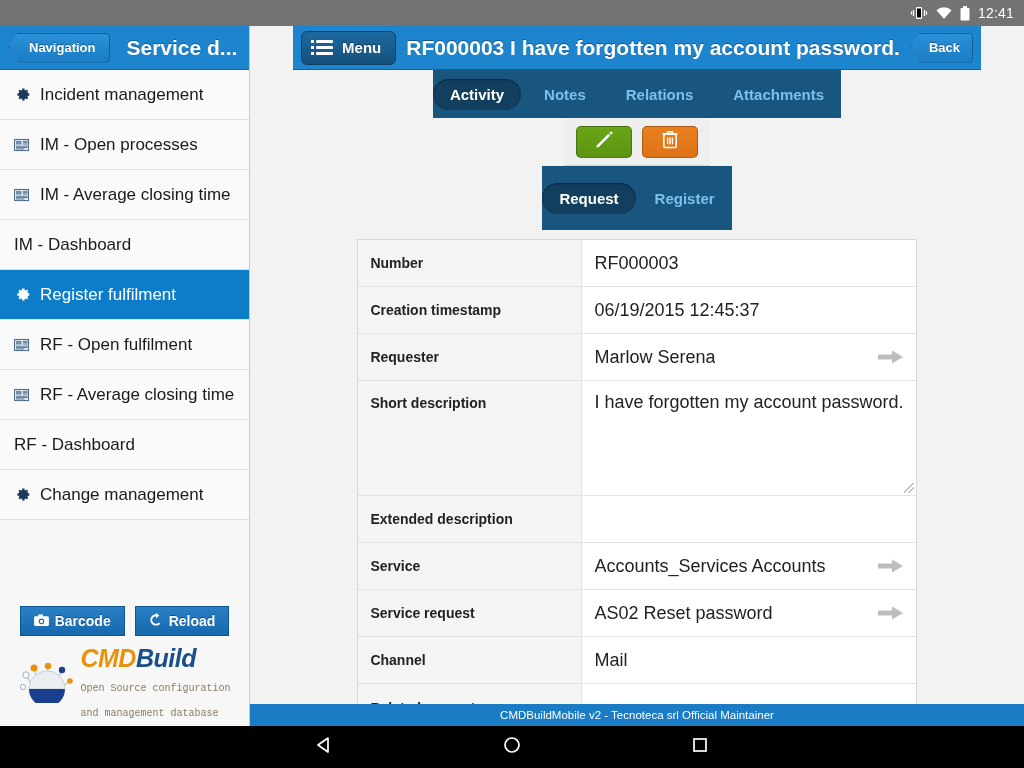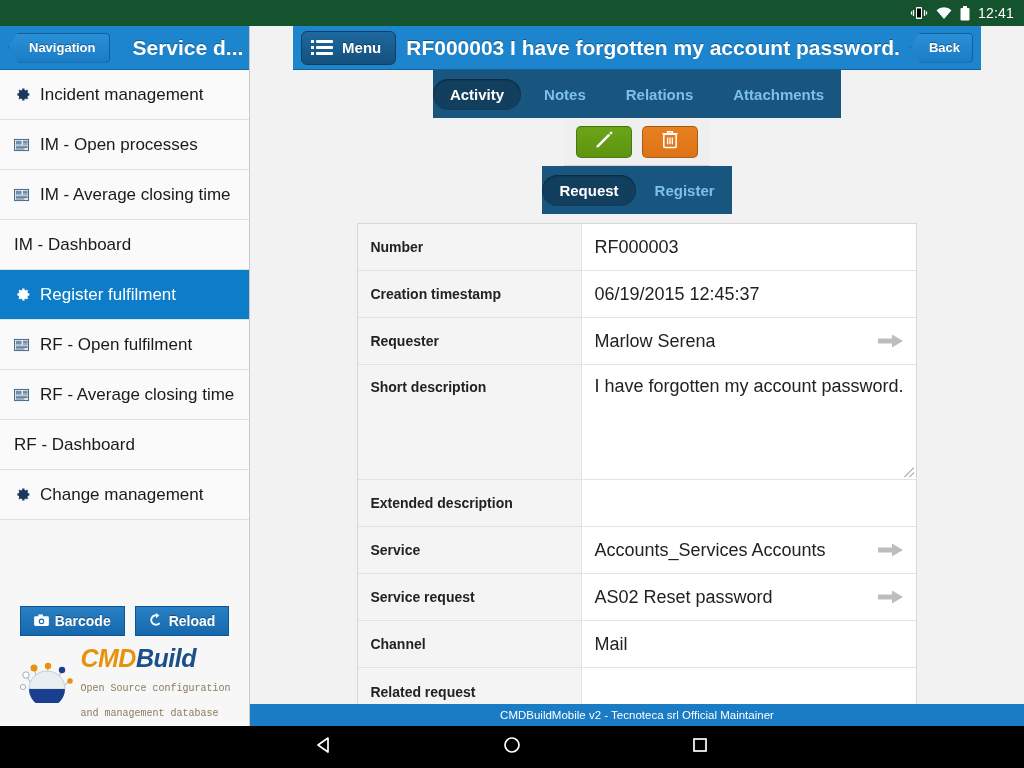--- a/index.html
+++ b/index.html
@@ -6,21 +6,21 @@
   html, body {
     width: 1024px; height: 768px;
     background: #000;
     font-family: "Liberation Sans", sans-serif;
     overflow: hidden;
   }
 
   
   .statusbar {
     height: 26px; width: 1024px;
-    background: #14532d; color: #fff;
+    background: #737373; color: #fff;
     display: flex; align-items: center; justify-content: flex-end;
     padding-right: 10px; gap: 8px;
   }
   .statusbar .sb-icon { display: flex; align-items: center; }
   .statusbar .clock {
     font-size: 14px; color: #fff; letter-spacing: .2px;
     font-family: "Liberation Sans", sans-serif;
   }
 
   
@@ -35,21 +35,21 @@
   
   .left {
     width: 250px; min-width: 250px;
     background: #f7f7f7;
     display: flex; flex-direction: column;
     border-right: 1px solid #c9c9c9;
   }
   .left-header {
     height: 44px; background: #1d84ce;
     display: flex; align-items: center;
-    padding-left: 8px; gap: 22px;
+    padding-left: 8px; gap: 16px;
     border-bottom: 1px solid #1566a5;
   }
   .nav-btn {
     height: 30px; padding: 0 14px 0 20px;
     background: linear-gradient(#2a90d8, #1a7cc4);
     border: 1px solid #145e96;
     color: #fff; font-size: 13px; font-weight: bold;
     display: flex; align-items: center; justify-content: center;
     border-radius: 4px;
     clip-path: polygon(10px 0, 100% 0, 100% 100%, 10px 100%, 0 50%);
@@ -147,21 +147,21 @@
   }
   .tbtn {
     width: 56px; height: 32px; border-radius: 5px;
     display: flex; align-items: center; justify-content: center;
     border: 1px solid rgba(0,0,0,.25);
   }
   .tbtn.edit { background: linear-gradient(#6aa516, #5d9412); }
   .tbtn.del  { background: linear-gradient(#e8801f, #dd7317); }
 
   .subtabbar {
-    height: 48px; background: #18557f;
+    height: 64px; background: #18557f;
     display: flex; align-items: center; justify-content: center; gap: 2px;
   }
   .subtab { padding: 7px 17px; border-radius: 16px; font-size: 15px; font-weight: bold; color: #7cc0ec; }
   .subtab.active { background: #123f5e; color: #fff; box-shadow: inset 0 1px 2px rgba(0,0,0,.4); }
 
   .formwrap { flex: 1; overflow: hidden; background: #f2f2f2; padding: 9px 11px 0 11px; }
   .form { border: 1px solid #d8d8d8; background: #fff; }
   .frow { display: flex; border-bottom: 1px solid #e2e2e2; min-height: 47px; }
   .frow:last-child { border-bottom: none; }
   .flabel {

